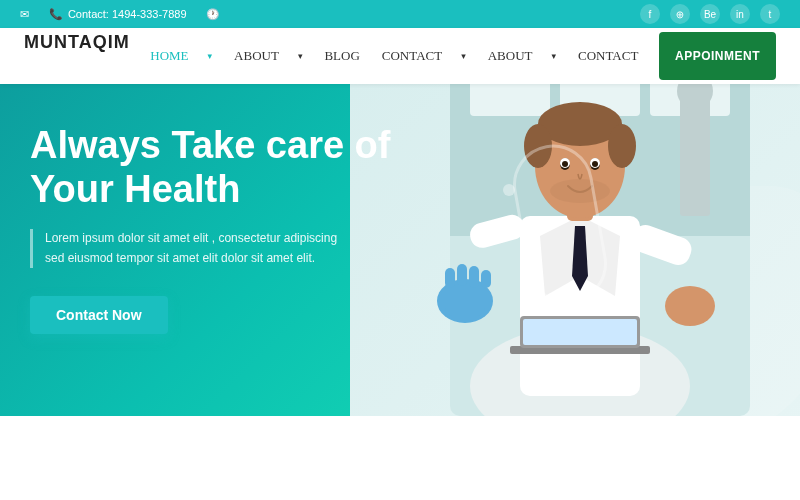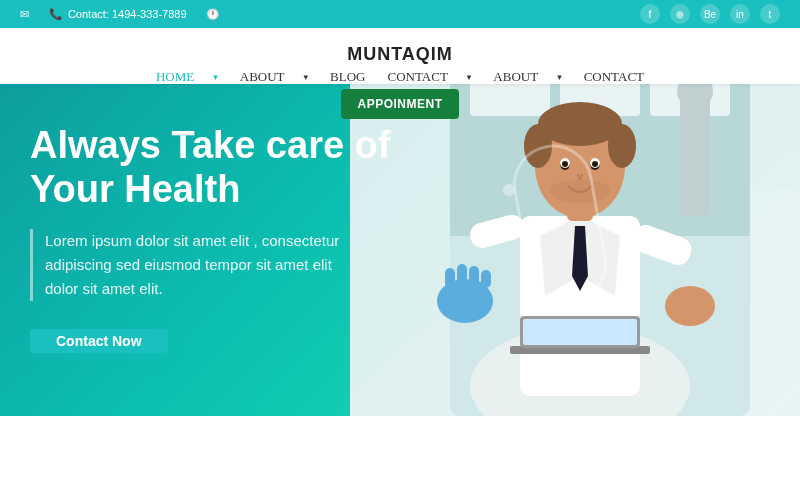--- a/index.html
+++ b/index.html
@@ -22,27 +22,25 @@
     .social-icon {
       width: 20px; height: 20px; border-radius: 50%; background: rgba(255,255,255,0.2);
       display: flex; align-items: center; justify-content: center; font-size: 10px; color: #fff; cursor: pointer;
     }
 
     
     .navbar {
       background: #fff;
       height: 56px;
       display: flex;
-      align-items: center;
       justify-content: space-between;
-      padding: 16px 24px;
+      padding: 4px 24px;
       position: relative;
       z-index: 10;
       box-shadow: 0 1px 4px rgba(0,0,0,0.07);
-      flex-direction: column;
     }
     .logo {
       font-weight: 800;
       font-size: 18px;
       color: #222;
       letter-spacing: 1px;
     }
     .nav-links {
       display: flex;
       align-items: center;
@@ -93,35 +91,35 @@
       color: #fff;
     }
     .hero-title {
       font-size: 38px;
       font-weight: 800;
       line-height: 1.15;
       color: #fff;
       margin-bottom: 18px;
     }
     .hero-desc {
-      font-size: 15px;
+      font-size: 12px;
       line-height: 1.6;
       color: rgba(255,255,255,0.9);
       margin-bottom: 28px;
       border-left: 3px solid rgba(255,255,255,0.5);
       padding-left: 12px;
       max-width: 320px;
       margin-top: 18px;
     }
     .btn-contact {
       background: #1abfbf;
       color: #fff;
       border: none;
       border-radius: 4px;
-      padding: 4px 26px;
+      padding: 11px 26px;
       font-size: 14px;
       font-weight: 600;
       cursor: pointer;
       box-shadow: 0 4px 12px rgba(26,191,191,0.4);
       text-align: center;
     }
 
     
     .deco-arc {
       position: absolute;

